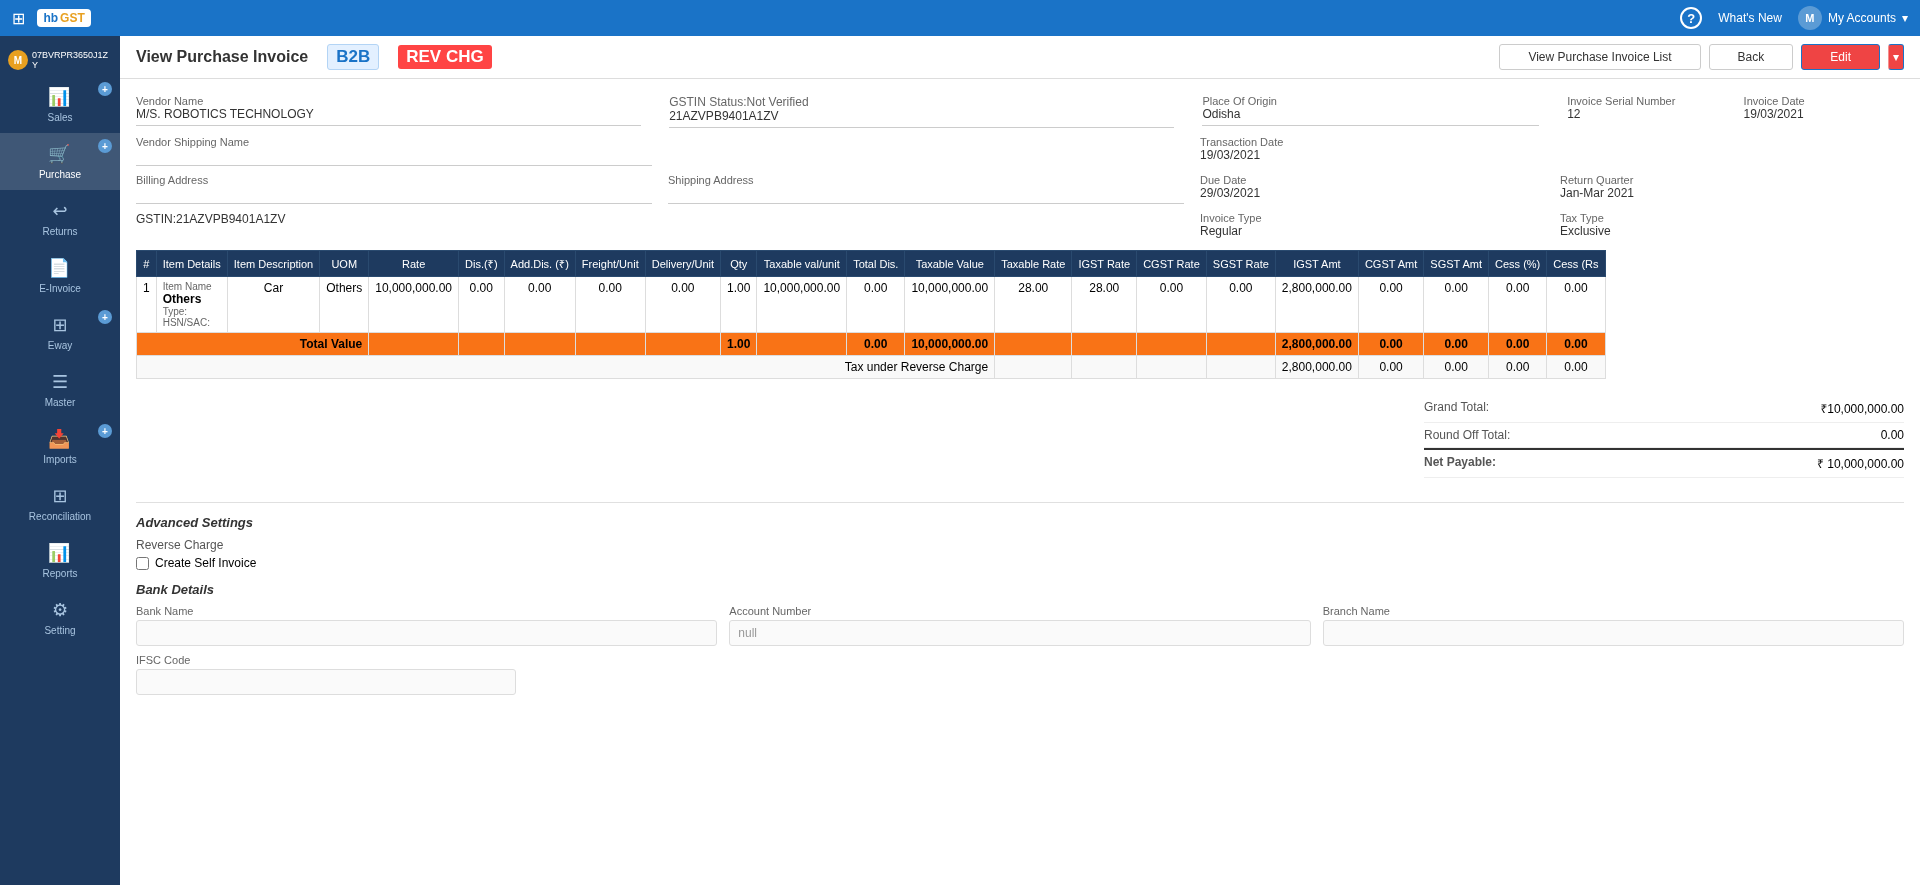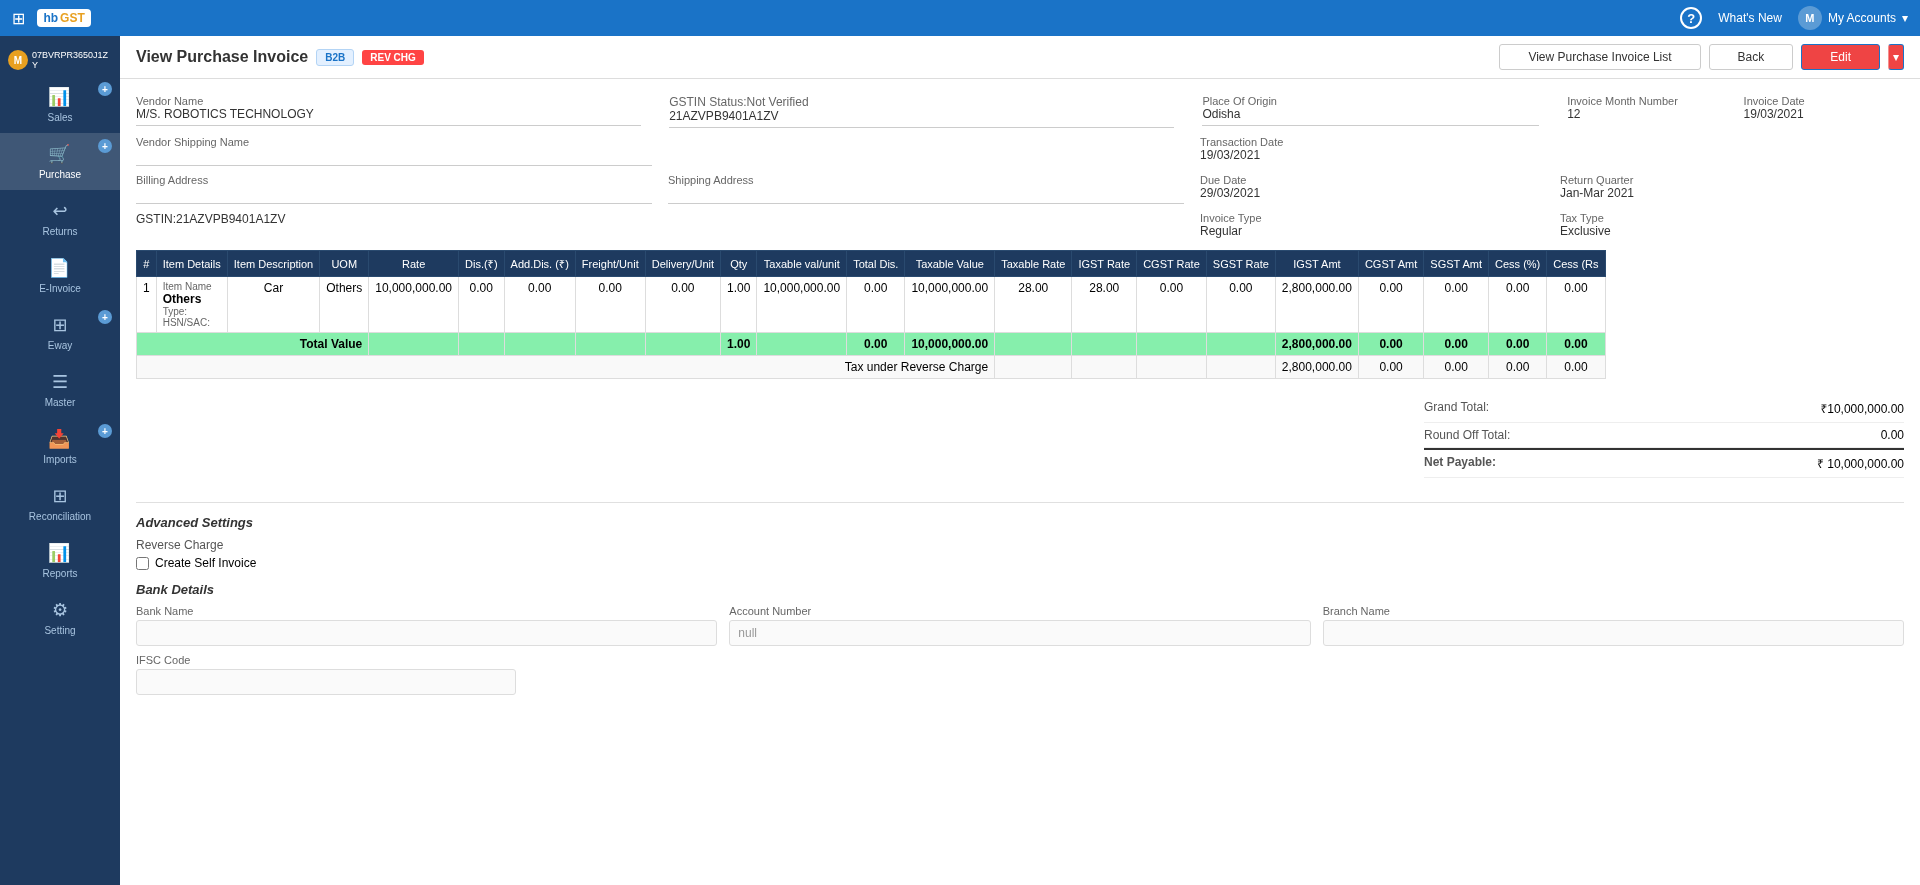--- a/index.html
+++ b/index.html
@@ -94,21 +94,21 @@
     }
 
     
     .content {
       flex: 1;
       overflow-y: auto;
       background: white;
     }
     .page-title { font-size: 16px; font-weight: bold; color: #333; }
     .badge {
-      padding: 2px 8px; border-radius: 3px; font-size: 10px; font-weight: bold;
+      padding: 2px 8px; border-radius: 3px; font-size: 17px; font-weight: bold; margin-left: 11px;
     }
     .badge-b2b { background: #e3f0ff; color: #1a73c7; border: 1px solid #b3d4f5; }
     .badge-rev { background: #ff4444; color: white; }
     .header-actions { margin-left: auto; display: flex; gap: 8px; }
     .btn {
       padding: 5px 28px; border-radius: 3px; cursor: pointer; font-size: 12px; border: 1px solid #ccc;
       background: white; color: #333;
     }
     .btn-primary { background: #ef4444; color: white; border-color: #1a73c7; }
     .btn-split { padding: 5px 4px; border-left: 1px solid rgba(255,255,255,0.4); }
@@ -123,21 +123,21 @@
     .items-table th {
       background: #1e3a5f; color: white; padding: 5px 6px; text-align: center;
       border: 1px solid #2a4a6f; white-space: nowrap; font-size: 11px; font-weight: 500;
     }
     .items-table td {
       padding: 4px 6px; border: 1px solid #ddd; text-align: center; vertical-align: top;
     }
     .item-details-cell { text-align: left !important; }
     .item-name { font-weight: bold; }
     .item-type { color: #666; font-size: 10px; }
-    .total-row td { font-weight: bold; background: #86efac; }
+    .total-row td { font-weight: bold; background: #f97316; }
     .tax-reverse-row td { background: #f9f9f9; }
 
     
     .totals-section {
       display: flex;
       justify-content: flex-end;
       padding: 8px 0;
     }
     .totals-box { width: 480px; }
     .total-line {
@@ -274,21 +274,21 @@
           <div class="meta-value" style="border-bottom:1px solid #ccc; padding-bottom:4px;">21AZVPB9401A1ZV</div>
         </div>
 
         <div>
           <div class="meta-label">Place Of Origin</div>
           <div class="meta-value" style="border-bottom:1px solid #ccc; padding-bottom:4px;">Odisha</div>
         </div>
 
         <div style="display:grid; grid-template-columns:1fr 1fr; gap:4px 16px;">
           <div>
-            <div class="meta-label">Invoice Month Number</div>
+            <div class="meta-label">Invoice Serial Number</div>
             <div class="meta-value">12</div>
           </div>
           <div>
             <div class="meta-label">Invoice Date</div>
             <div class="meta-value">19/03/2021</div>
           </div>
         </div>
       </div>
 
       <div style="display:grid; grid-template-columns: 3fr 3fr 2fr 2fr; gap: 0 16px; margin-bottom:8px;">

